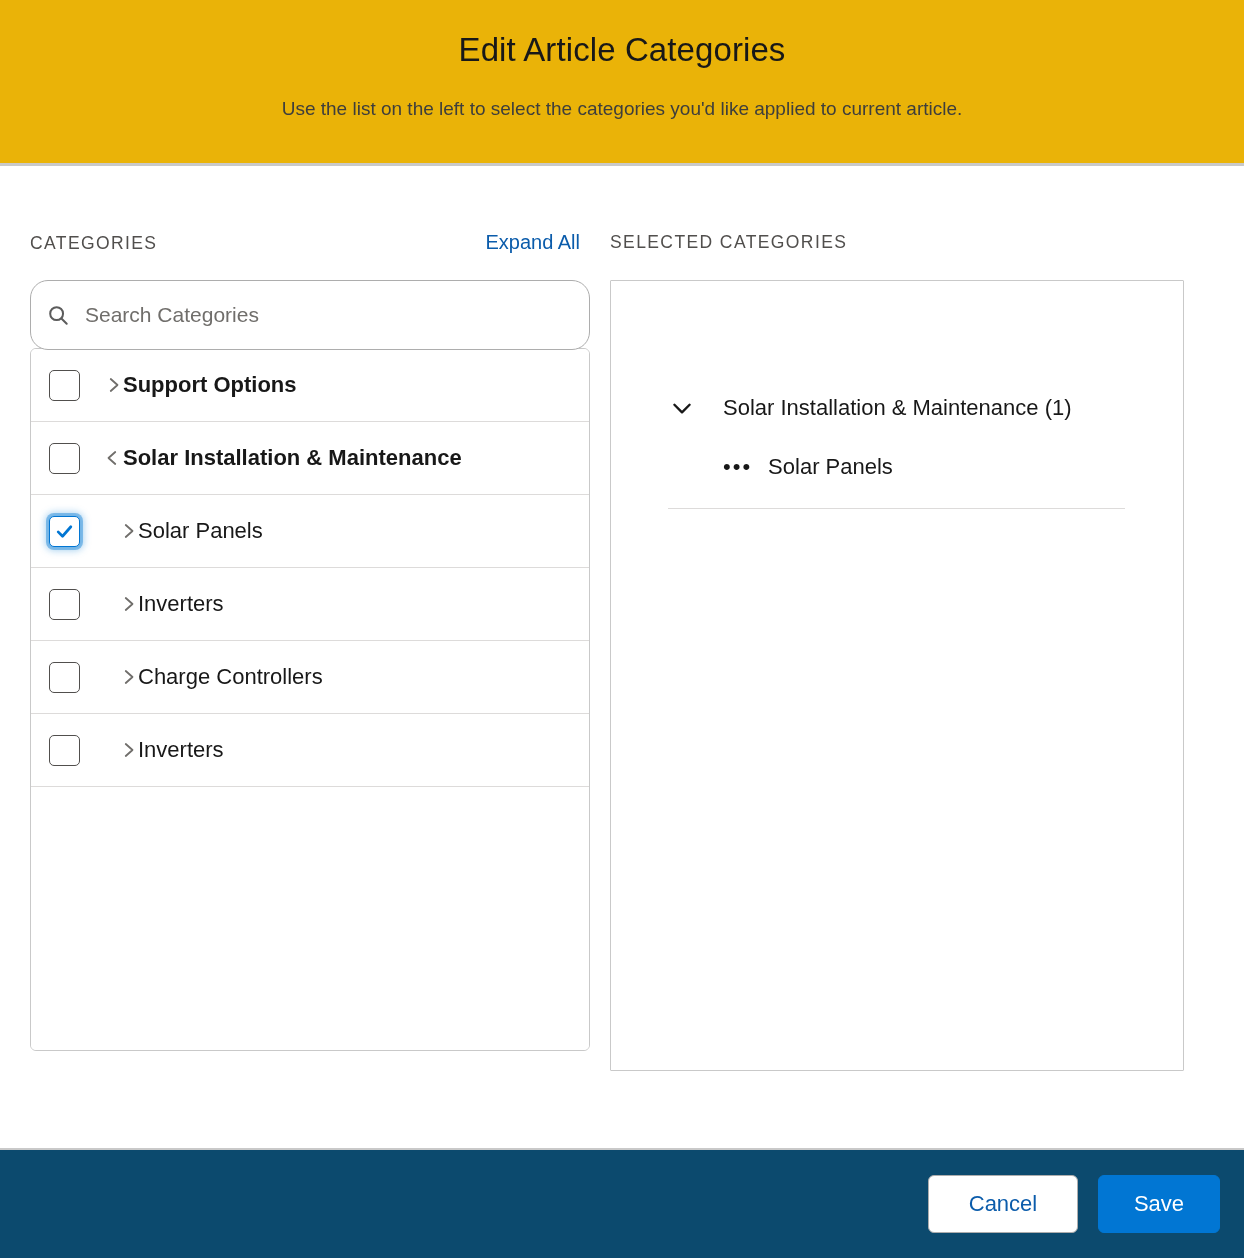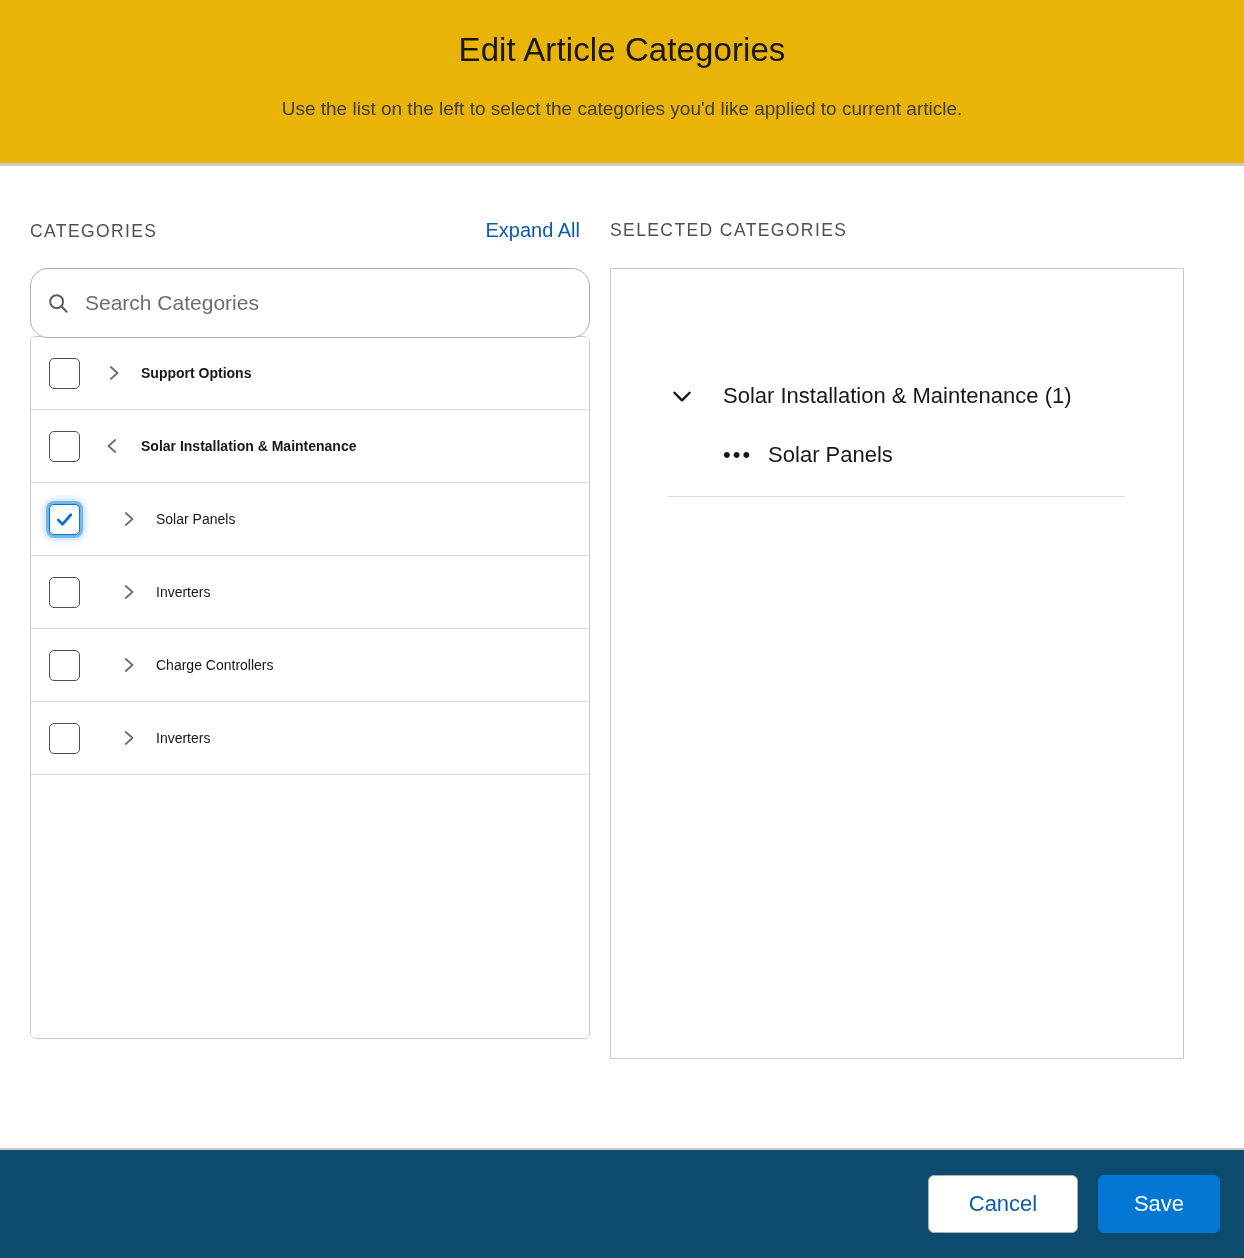--- a/index.html
+++ b/index.html
@@ -67,20 +67,21 @@
     padding-right: 60px;
     text-align: right;
   }
 
   
   .section-head {
     display: flex;
     align-items: baseline;
     justify-content: space-between;
     height: 32px;
+    margin-top: 12px;
   }
   .section-label {
     font-size: 17.5px;
     letter-spacing: 1.4px;
     color: #514f4d;
     font-weight: 400;
     text-transform: none;
     line-height: 24px;
   }
   .expand-all {
@@ -183,22 +184,21 @@
     flex: 0 0 20px;
     margin-left: 23px;
     color: #706e6b;
     display: flex;
     align-items: center;
     justify-content: center;
   }
   .tree-row.child .chev { margin-left: 38px; }
 
   .tree-label {
-    margin-left: 18px;
-    font-size: 14px;
+    font-size: 22px;
     line-height: 28px;
     color: #181818;
   }
   .tree-row.parent .tree-label { font-weight: bold; }
 
   
   .selected-box {
     margin-top: 18px;
     border: 1px solid #c9c9c9;
     border-radius: 1px;

